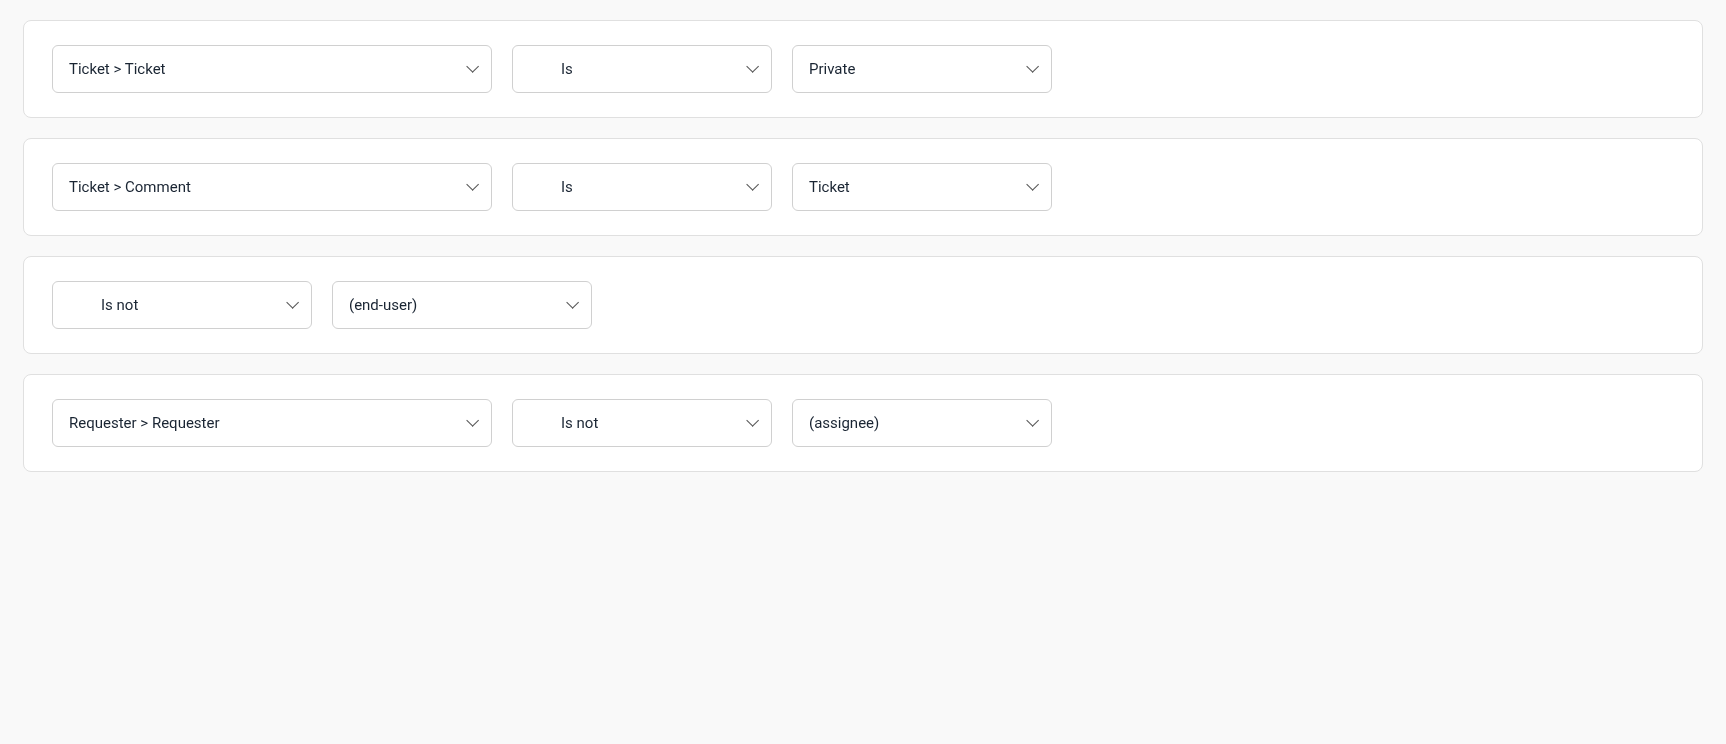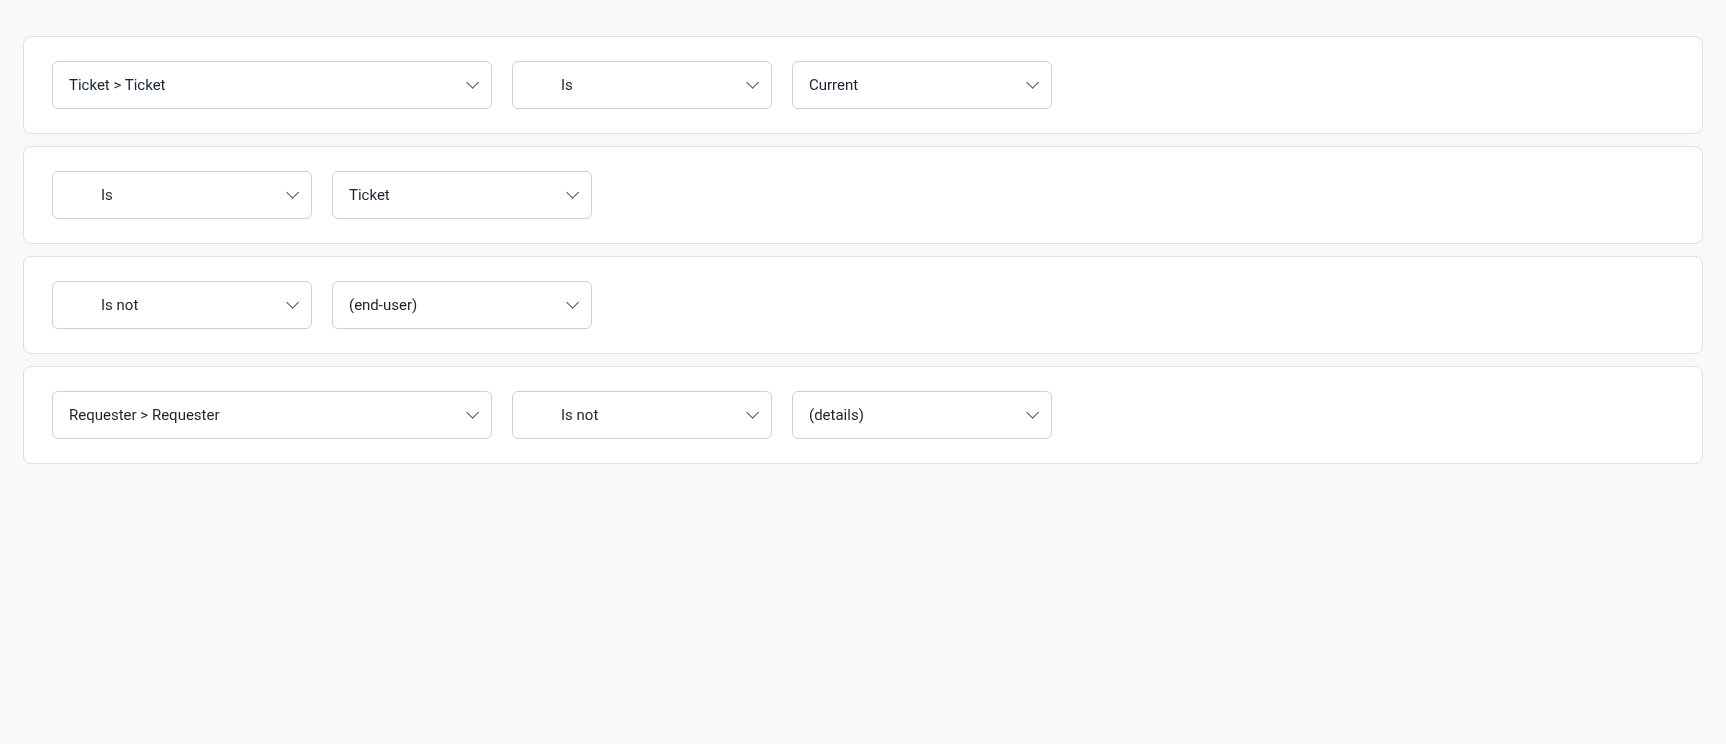--- a/index.html
+++ b/index.html
@@ -11,23 +11,23 @@
     body {
       background-color: #f9f9f9;
       font-family: -apple-system, BlinkMacSystemFont, 'Segoe UI', Roboto, Helvetica, Arial, sans-serif;
       padding: 20px;
       min-height: 744px;
     }
 
     .conditions-container {
       display: flex;
       flex-direction: column;
-      gap: 12px;
+      gap: 20px;
       max-width: 1680px;
-      margin: 16px auto;
+      margin: 0 auto;
     }
 
     .condition-row {
       background: #ffffff;
       border: 1px solid #e0e0e0;
       border-radius: 8px;
       padding: 24px 28px;
       display: flex;
       align-items: center;
       gap: 20px;
@@ -88,25 +88,29 @@
 <div class="condition-row">
       <div class="condition-select condition-select-field">
         <span class="select-label">Ticket &gt; Ticket</span>
         <span class="chevron-icon"></span>
       </div>
       <div class="condition-select condition-select-operator">
         <span class="select-label">Is</span>
         <span class="chevron-icon"></span>
       </div>
       <div class="condition-select condition-select-value">
-        <span class="select-label">Current</span>
+        <span class="select-label">Private</span>
         <span class="chevron-icon"></span>
       </div>
     </div>
     <div class="condition-row">
+      <div class="condition-select condition-select-field">
+        <span class="select-label">Ticket &gt; Comment</span>
+        <span class="chevron-icon"></span>
+      </div>
       <div class="condition-select condition-select-operator">
         <span class="select-label">Is</span>
         <span class="chevron-icon"></span>
       </div>
       <div class="condition-select condition-select-value">
         <span class="select-label">Ticket</span>
         <span class="chevron-icon"></span>
       </div>
     </div>
     <div class="condition-row">
@@ -122,17 +126,17 @@
     <div class="condition-row">
       <div class="condition-select condition-select-field">
         <span class="select-label">Requester &gt; Requester</span>
         <span class="chevron-icon"></span>
       </div>
       <div class="condition-select condition-select-operator">
         <span class="select-label">Is not</span>
         <span class="chevron-icon"></span>
       </div>
       <div class="condition-select condition-select-value">
-        <span class="select-label">(details)</span>
+        <span class="select-label">(assignee)</span>
         <span class="chevron-icon"></span>
       </div>
     </div>
   </div>
 
 </body></html>

